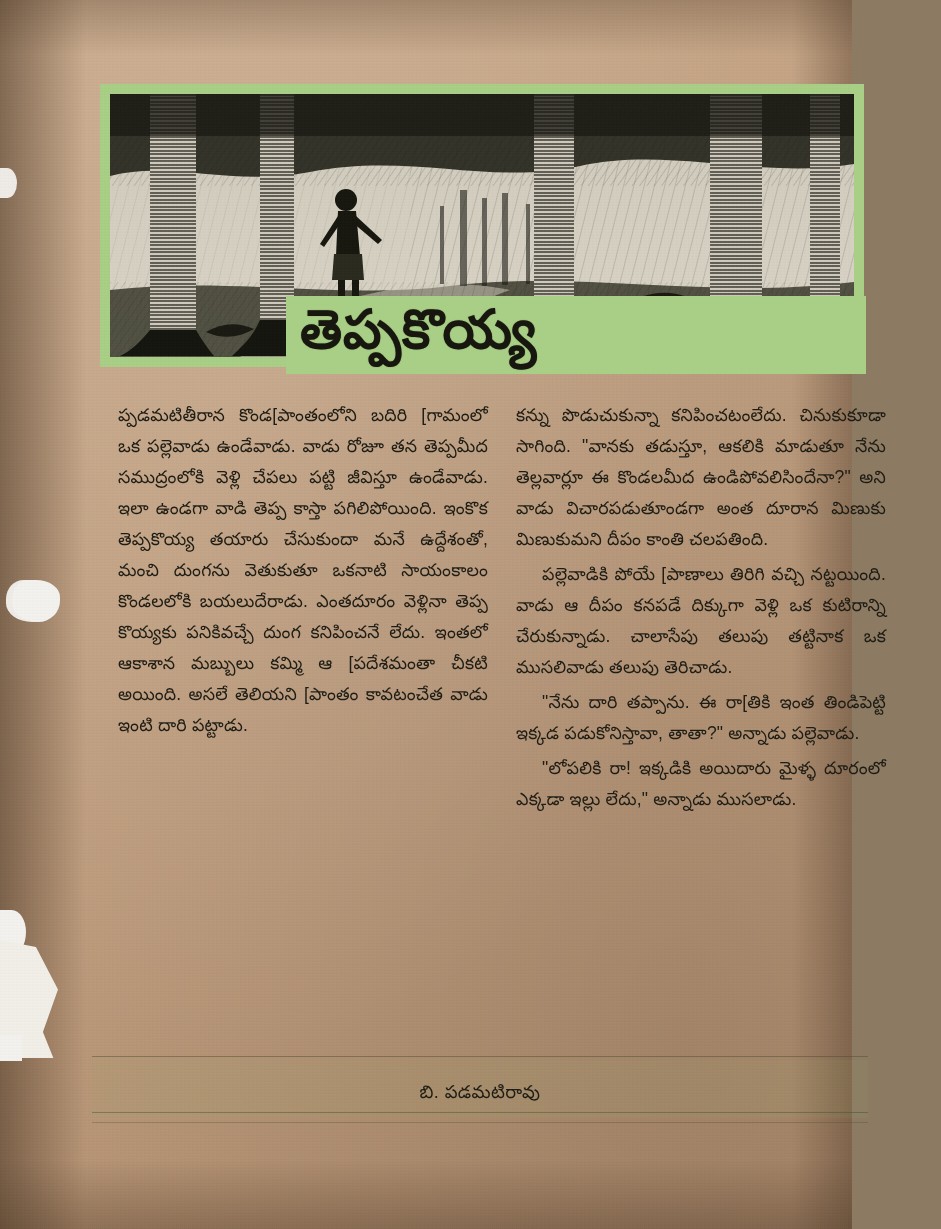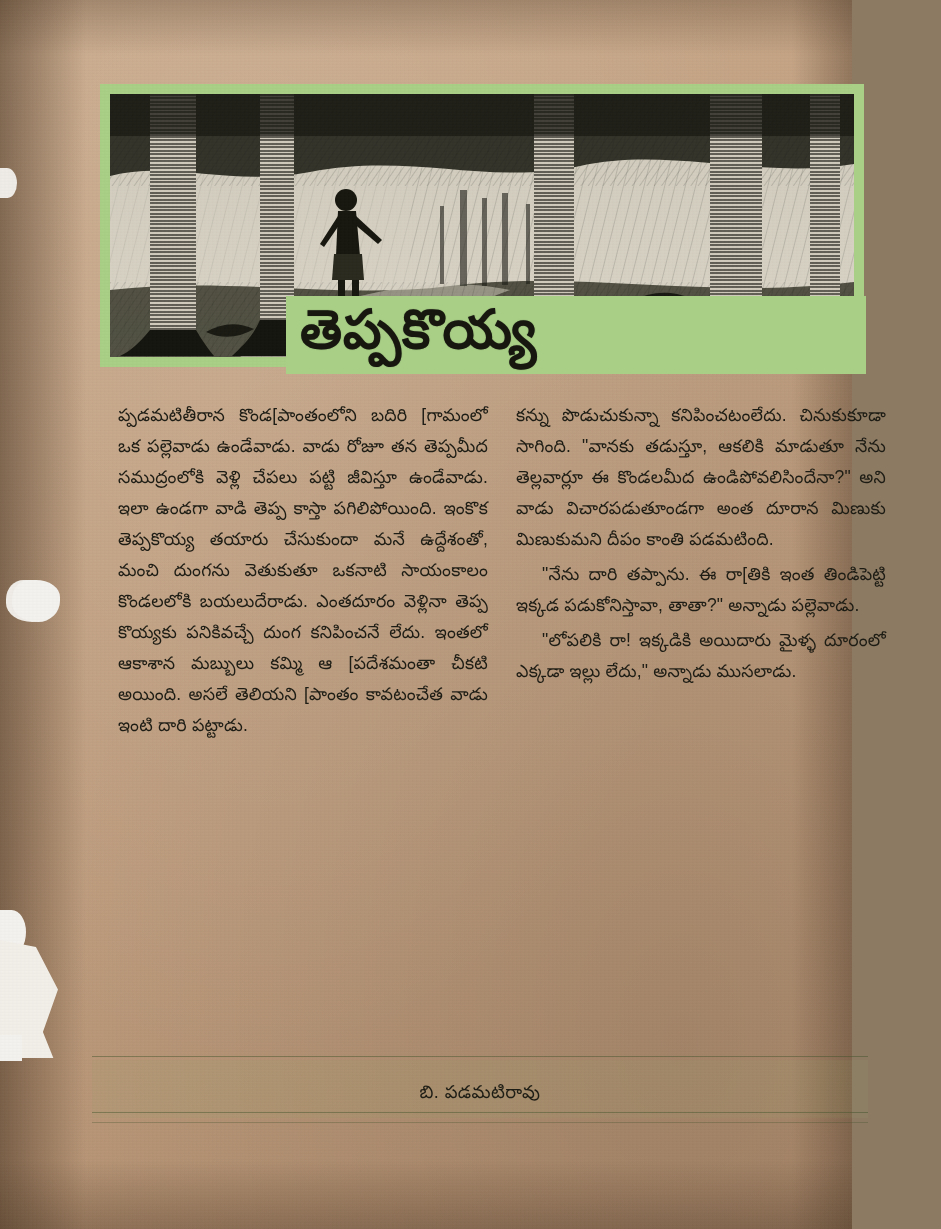--- a/index.html
+++ b/index.html
@@ -293,21 +293,22 @@
   </div>
 
   <div class="title-banner"></div>
   <div class="title-text">తెప్పకొయ్య</div>
 
   <div class="columns">
     <div class="col">
       <p>ప్పడమటితీరాన కొండ[పాంతంలోని బదిరి [గామంలో ఒక పల్లెవాడు ఉండేవాడు. వాడు రోజూ తన తెప్పమీద సముద్రంలోకి వెళ్లి చేపలు పట్టి జీవిస్తూ ఉండేవాడు. ఇలా ఉండగా వాడి తెప్ప కాస్తా పగిలిపోయింది. ఇంకొక తెప్పకొయ్య తయారు చేసుకుందా మనే ఉద్దేశంతో, మంచి దుంగను వెతుకుతూ ఒకనాటి సాయంకాలం కొండలలోకి బయలుదేరాడు. ఎంతదూరం వెళ్లినా తెప్ప కొయ్యకు పనికివచ్చే దుంగ కనిపించనే లేదు. ఇంతలో ఆకాశాన మబ్బులు కమ్మి ఆ [పదేశమంతా చీకటి అయింది. అసలే తెలియని [పాంతం కావటంచేత వాడు ఇంటి దారి పట్టాడు.</p>
     </div>
     <div class="col">
-      <p>కన్ను పొడుచుకున్నా కనిపించటంలేదు. చినుకుకూడా సాగింది. "వానకు తడుస్తూ, ఆకలికి మాడుతూ నేను తెల్లవార్లూ ఈ కొండలమీద ఉండిపోవలిసిందేనా?" అని వాడు విచారపడుతూండగా అంత దూరాన మిణుకు మిణుకుమని దీపం కాంతి పడమటింది.</p>
+      <p>కన్ను పొడుచుకున్నా కనిపించటంలేదు. చినుకుకూడా సాగింది. "వానకు తడుస్తూ, ఆకలికి మాడుతూ నేను తెల్లవార్లూ ఈ కొండలమీద ఉండిపోవలిసిందేనా?" అని వాడు విచారపడుతూండగా అంత దూరాన మిణుకు మిణుకుమని దీపం కాంతి చలపతింది.</p>
+      <p class="indent">పల్లెవాడికి పోయే [పాణాలు తిరిగి వచ్చి నట్టయింది. వాడు ఆ దీపం కనపడే దిక్కుగా వెళ్లి ఒక కుటిరాన్ని చేరుకున్నాడు. చాలాసేపు తలుపు తట్టినాక ఒక ముసలివాడు తలుపు తెరిచాడు.</p>
       <p class="indent">"నేను దారి తప్పాను. ఈ రా[తికి ఇంత తిండిపెట్టి ఇక్కడ పడుకోనిస్తావా, తాతా?" అన్నాడు పల్లెవాడు.</p>
       <p class="indent">"లోపలికి రా! ఇక్కడికి అయిదారు మైళ్ళ దూరంలో ఎక్కడా ఇల్లు లేదు," అన్నాడు ముసలాడు.</p>
     </div>
   </div>
 
   <div class="plate-strip"></div>
   <div class="rule r1"></div>
   <div class="byline">బి. పడమటిరావు</div>
   <div class="rule r2"></div>
   <div class="rule r3"></div>

